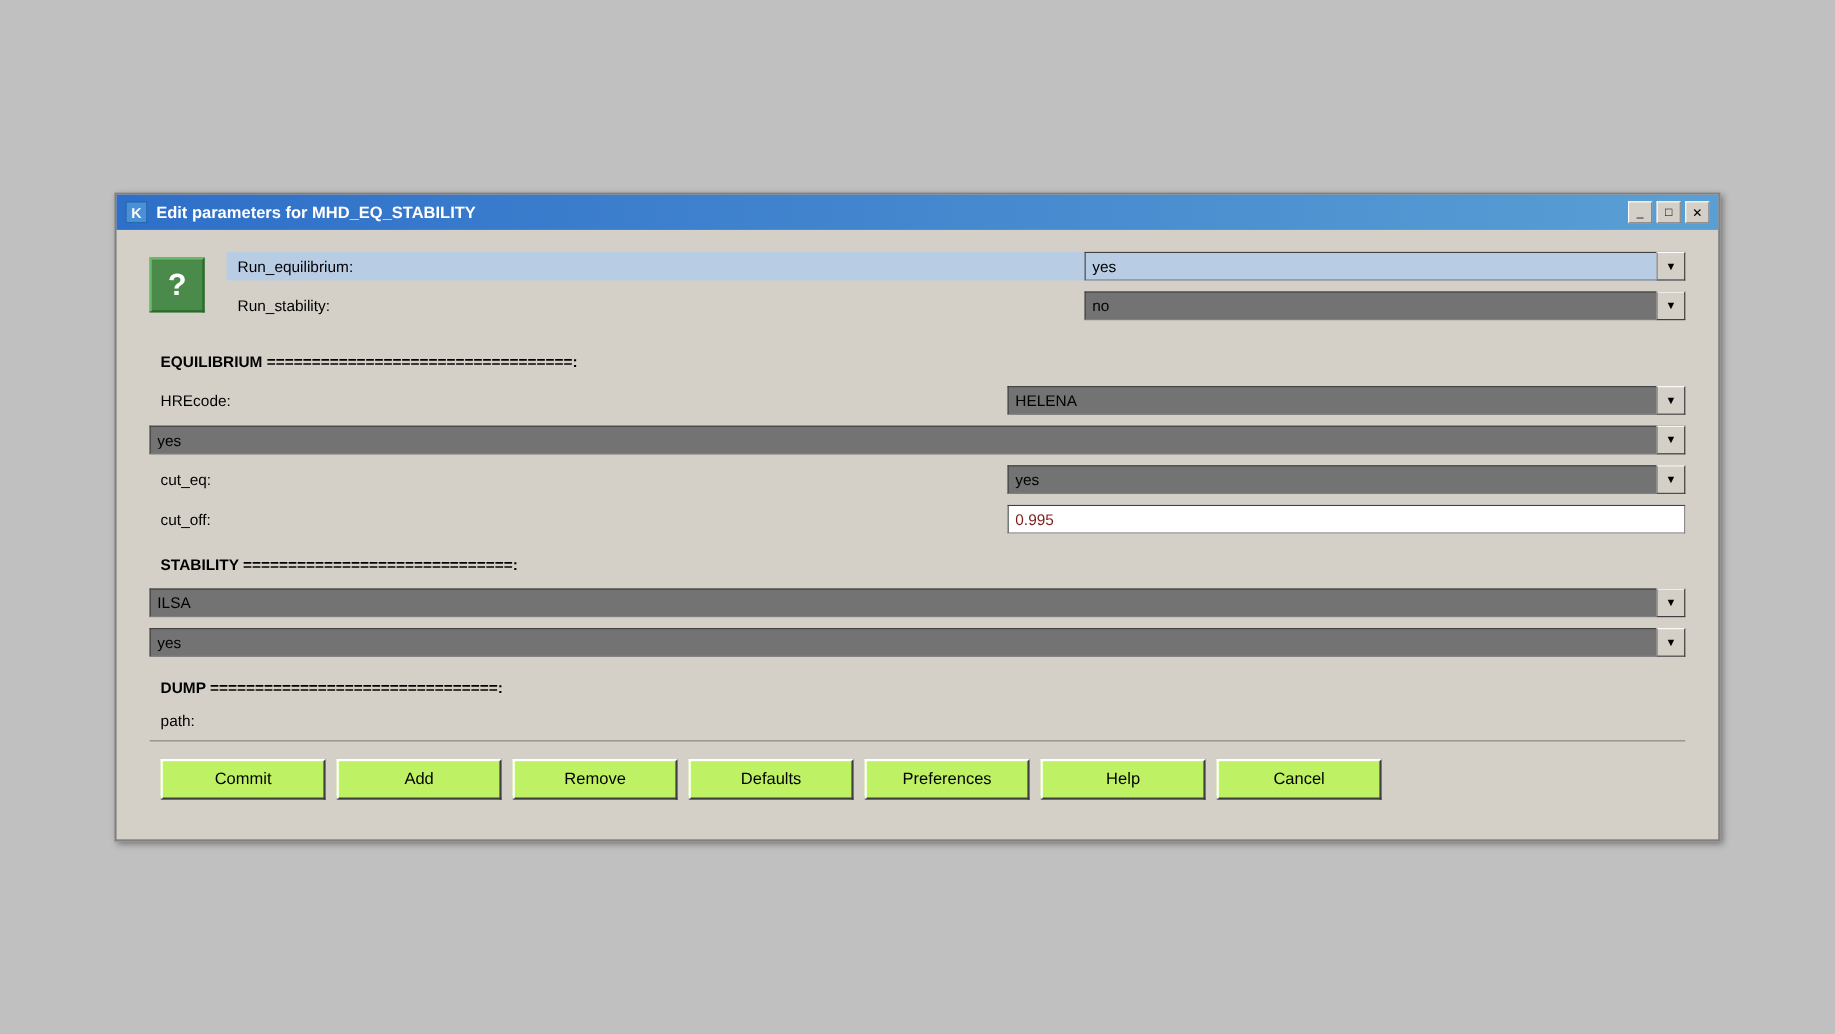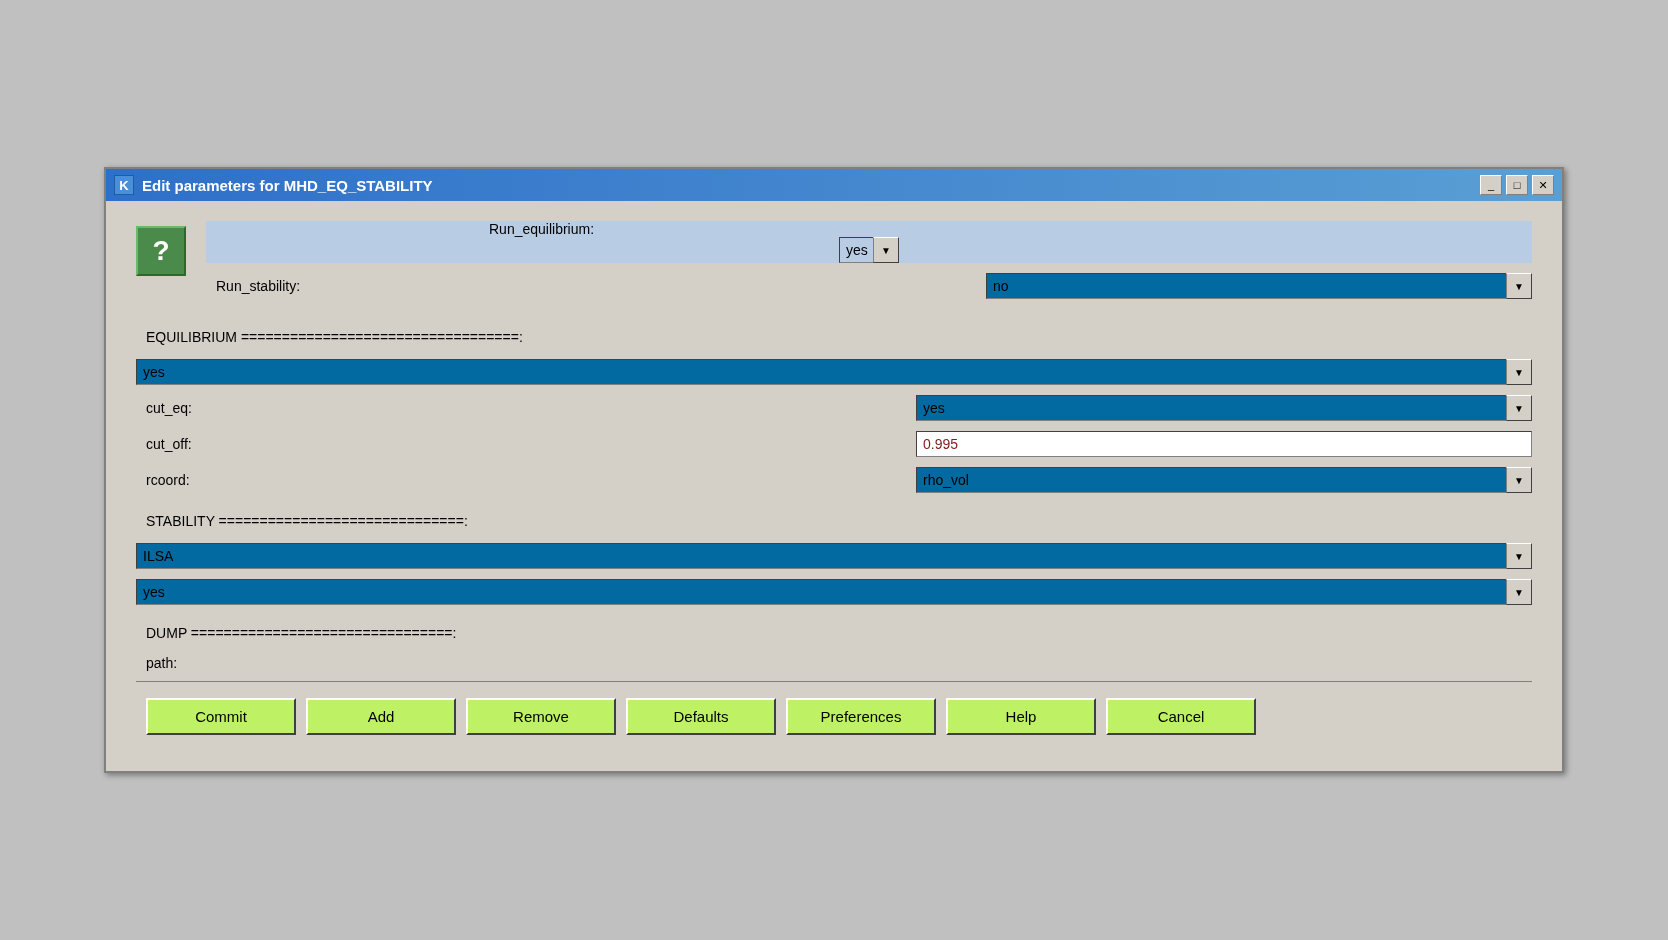--- a/index.html
+++ b/index.html
@@ -98,21 +98,21 @@
     }
 
     .select-wrapper {
       position: relative;
       width: 100%;
     }
 
     .select-box {
       width: 100%;
       padding: 4px 30px 4px 6px;
-      background: #0369a1;
+      background: #737373;
       border: 1px solid #808080;
       border-top-color: #404040;
       border-left-color: #404040;
       font-size: 14px;
       appearance: none;
       -webkit-appearance: none;
       cursor: pointer;
       color: #000;
     }
 
@@ -145,21 +145,21 @@
       background: #ffffff;
       border: 1px solid #808080;
       border-top-color: #404040;
       border-left-color: #404040;
       font-size: 14px;
       color: #7f1d1d;
     }
 
     .section-header {
       font-size: 14px;
-      font-weight: normal;
+      font-weight: bold;
       color: #000;
       margin: 20px 0 14px 10px;
     }
 
     .help-icon {
       width: 50px;
       height: 50px;
       background: #4a8a4a;
       border: 2px solid #2a6a2a;
       border-top-color: #6aba6a;
@@ -204,21 +204,20 @@
       border-bottom-color: #404040;
       border-right-color: #404040;
       font-size: 15px;
       cursor: pointer;
       color: #000;
       font-family: Arial, sans-serif;
     }
 
     .selected-row {
       background: #b8cce4;
-      flex-direction: column;
     }
 
     .selected-row .select-box {
       background: #b8cce4;
     }
   </style>
 </head>
 <body>
 
 <div class="window">
@@ -268,20 +267,32 @@
               </select>
               <div class="select-arrow"></div>
             </div>
           </div>
         </div>
       </div>
     </div>
 
     <div class="section-header">EQUILIBRIUM ==================================:</div>
 
+    <div class="form-row">
+      <div class="form-label">HREcode:</div>
+      <div class="form-control-area">
+        <div class="select-wrapper">
+          <select class="select-box">
+            <option selected="">HELENA</option>
+            <option>CHEASE</option>
+          </select>
+          <div class="select-arrow"></div>
+        </div>
+      </div>
+    </div>
 
     <div class="form-row">
       <div class="form-control-area">
         <div class="select-wrapper">
           <select class="select-box">
             <option selected="">yes</option>
             <option>no</option>
           </select>
           <div class="select-arrow"></div>
         </div>
@@ -301,33 +312,20 @@
       </div>
     </div>
 
     <div class="form-row">
       <div class="form-label">cut_off:</div>
       <div class="form-control-area">
         <input type="text" class="text-input" value="0.995" style="">
       </div>
     </div>
 
-    <div class="form-row">
-      <div class="form-label">rcoord:</div>
-      <div class="form-control-area">
-        <div class="select-wrapper">
-          <select class="select-box">
-            <option selected="">rho_vol</option>
-            <option>rho_tor</option>
-            <option>rho_pol</option>
-          </select>
-          <div class="select-arrow"></div>
-        </div>
-      </div>
-    </div>
 
     <div class="section-header">STABILITY ==============================:</div>
 
     <div class="form-row">
       <div class="form-control-area">
         <div class="select-wrapper">
           <select class="select-box">
             <option selected="">ILSA</option>
             <option>MARS</option>
           </select>

